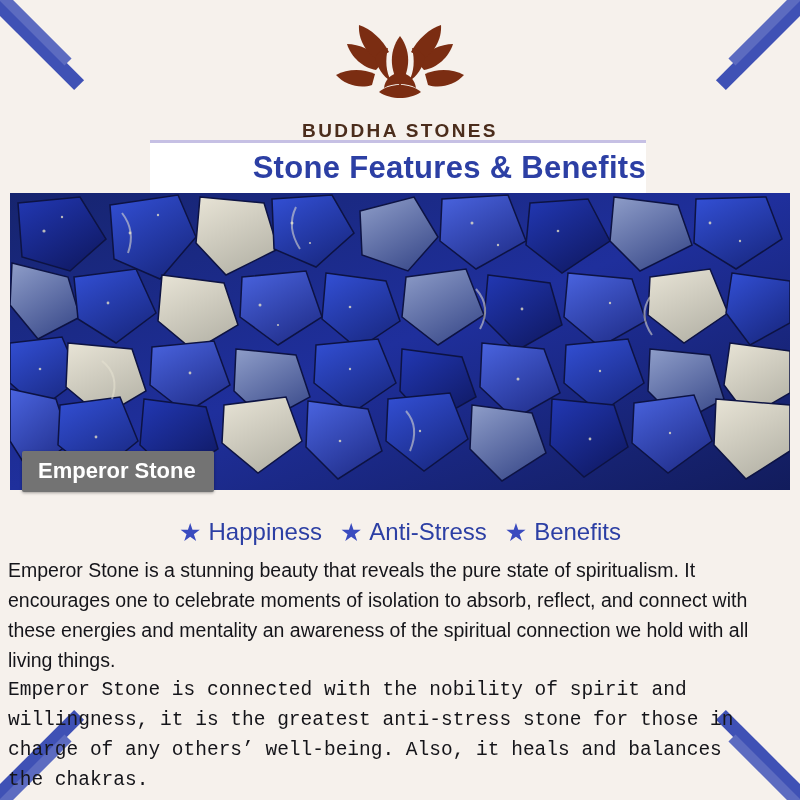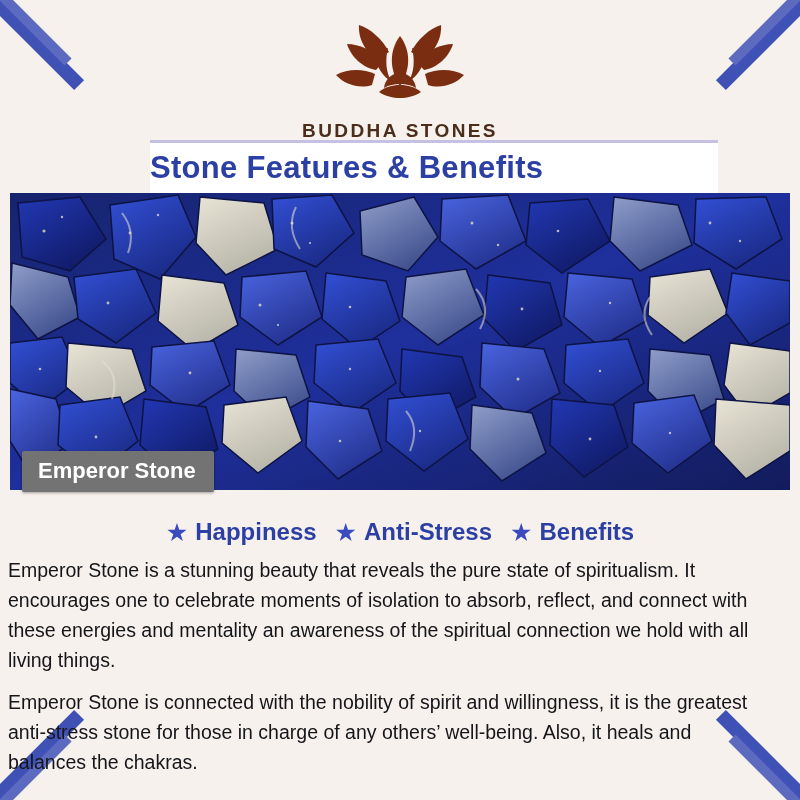--- a/index.html
+++ b/index.html
@@ -39,25 +39,25 @@
   }
   .brand-logo { width: 190px; height: 100px; }
   .brand-name {
     margin-top: 2px;
     font-size: 19px; letter-spacing: 2.4px; font-weight: bold;
     color: #4b2d1c;
   }
 
   
   .title-wrap {
-    position: absolute; top: 140px; left: 150px; width: 568px;
+    position: absolute; top: 140px; left: 150px; width: 496px;
     background: #ffffff;
     border-top: 3px solid #c6c0e4;
     border-bottom: 8px solid #f97316;
-    text-align: left;
+    text-align: right;
     padding: 8px 0 10px 0;
   }
   .title-wrap h1 {
     font-size: 31px; font-weight: bold; color: #2c3fa4;
     letter-spacing: 0.3px; line-height: 1.1;
   }
 
   
   .photo {
     position: absolute; top: 193px; left: 10px; width: 780px; height: 297px;
@@ -77,31 +77,31 @@
     box-shadow: 0 1px 3px rgba(0,0,0,.35);
   }
 
   
   .benefits {
     position: absolute; top: 518px; left: 0; width: 800px;
     display: flex; justify-content: center; align-items: center; gap: 18px;
   }
   .benefit { display: flex; align-items: center; gap: 7px; }
   .benefit .star { color: #3a4bbf; font-size: 25px; line-height: 1; }
-  .benefit .label { color: #2c3fa4; font-size: 24px; font-weight: bold; }
+  .benefit .label { color: #2c3fa4; font-size: 24px; font-weight: normal; }
 
   
   .copy {
     position: absolute; top: 555px; left: 8px; width: 758px;
     color: #15151a;
     font-size: 19.5px;
     line-height: 30px;
   }
   .copy p { margin: 0; }
-  .copy p + p { margin-top: 12px; }
+  .copy p + p { margin-top: 0px; font-family: Liberation Mono, monospace; }
 
   
   .bottom-fill {
     position: absolute; top: 490px; left: 0; width: 800px; height: 285px;
     background: #ffffff;
     z-index: -1;
   }
   .bottom-strip {
     position: absolute; bottom: 0; left: 0; width: 800px; height: 26px;
     background: #f6f1ec;

